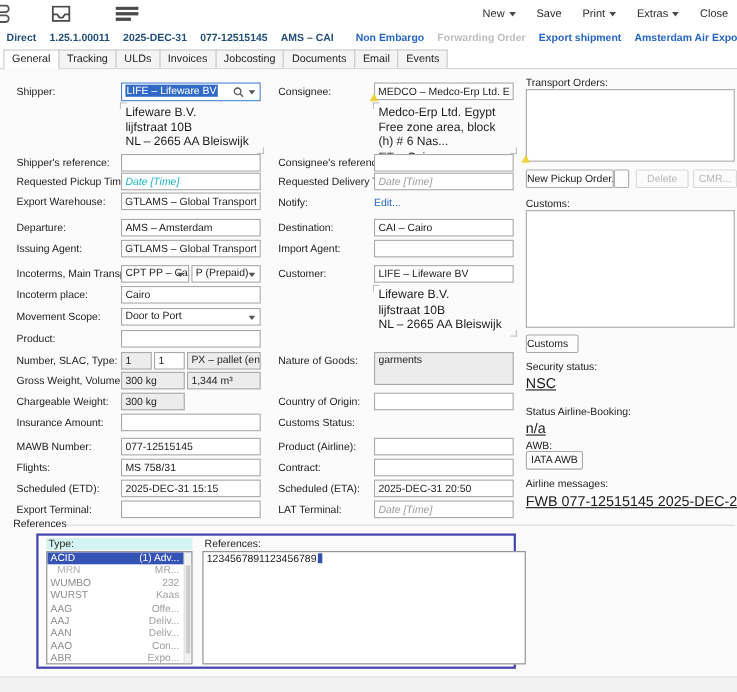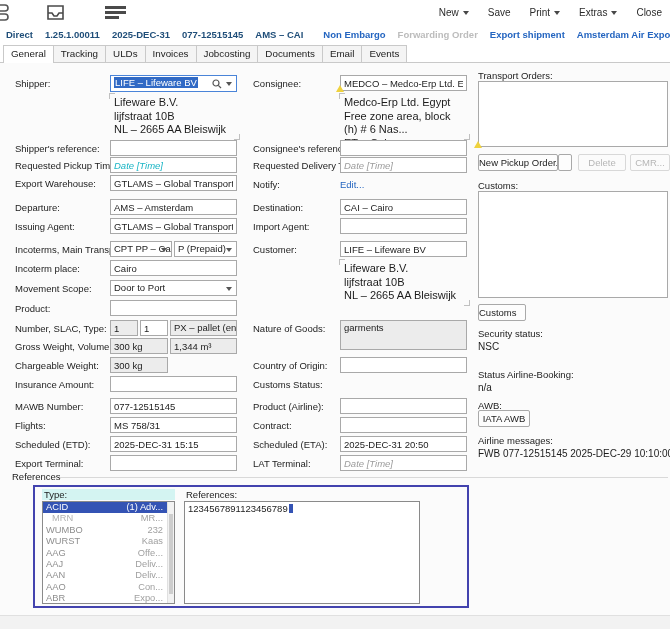--- a/index.html
+++ b/index.html
@@ -20,21 +20,21 @@
   .st-grey { color:#bcbcbc; font-weight:600; }
 
   
   #tabstrip { position:absolute; top:45px; left:0; right:0; height:18px; display:flex; align-items:flex-end; padding-left:3px; border-bottom:1px solid #c9c9c9; background:#fff; }
   .tab { font-size:9.8px; color:#222; padding:2px 7px; border:1px solid #c9c9c9; border-bottom:none; background:#f4f4f4; margin-right:-1px; height:17px; white-space:nowrap; }
   .tab.active { background:#fff; height:18px; margin-bottom:-1px; z-index:2; position:relative; }
 
   
   #formarea { position:absolute; top:63px; left:0; right:0; bottom:0; background:#fbfbfb; }
   .lbl { position:absolute; font-size:9.5px; white-space:nowrap; color:#1c1c1c; }
-  .val { position:absolute; font-size:10px; white-space:nowrap; color:#1c1c1c; }
+  .val { position:absolute; font-size:13px; white-space:nowrap; color:#1c1c1c;text-decoration:underline; }
   input.fld { position:absolute; height:16px; border:1px solid #a9a9a9; background:#fff; font:9.5px "Liberation Sans",sans-serif; padding:0 3px; color:#1c1c1c; border-radius:0; }
   input.fld.dis { background:#ececec; }
   input.fld.ph-grey::placeholder { color:#9c9c9c; font-style:italic; opacity:1; }
   input.fld.ph-teal::placeholder { color:#1ab5c5; font-style:italic; opacity:1; }
   .combo { position:absolute; height:16px; border:1px solid #a9a9a9; background:#fff; font-size:9.5px; line-height:14px; padding:0 14px 0 3px; white-space:nowrap; overflow:hidden; }
   .combo.dis { background:#ececec; }
   .combo .chev { position:absolute; right:4px; top:6px; width:0; height:0; border-left:3px solid transparent; border-right:3px solid transparent; border-top:4px solid #555; }
   .box { position:absolute; border:1px solid #a9a9a9; background:#fff; }
   .addr { position:absolute; font-size:11px; line-height:13.5px; white-space:pre-line; color:#1c1c1c; }
   .addr::before { content:""; position:absolute; top:-3px; left:-5px; width:5px; height:5px; border-top:1px solid #c0c0c0; border-left:1px solid #c0c0c0; }
@@ -55,21 +55,21 @@
   #type-hl { position:absolute; left:42px; top:489px; width:133px; height:11px; background:#d4f4f2; }
   #type-list { position:absolute; left:42px; top:501px; width:133px; height:103px; border:1px solid #8a8a8a; background:#fff; overflow:hidden; }
   .trow { height:11.4px; display:flex; justify-content:space-between; padding:0 11px 0 3px; font-size:9.3px; line-height:11.4px;gap:44px; }
   .trow .c { color:#8e8e8e; }
   .trow .d { color:#a0a0a0; }
   .trow.ind .c { padding-left:6px; color:#b2b2b2; }
   .trow.sel { background:#3453b4; }
   .trow.sel .c, .trow.sel .d { color:#fff; }
   #type-scroll { position:absolute; right:0; top:0; bottom:0; width:7px; background:#f2f2f2; border-left:1px solid #e0e0e0; }
   #type-thumb { position:absolute; left:1px; right:1px; top:12px; height:80px; background:#cdcdcd; }
-  #ref-ta { position:absolute; left:184px; top:501px; width:236px; height:103px; border:1px solid #8a8a8a; background:#fff; font-size:9.5px; padding:1px 3px; }
+  #ref-ta { position:absolute; left:184px; top:501px; width:294px; height:103px; border:1px solid #8a8a8a; background:#fff; font-size:9.5px; padding:1px 3px; }
   .caret { display:inline-block; width:4px; height:9px; background:#3453b4; margin-left:1px; vertical-align:-1px; }
 
   #footer-strip { position:absolute; left:0; right:0; top:615px; height:14px; background:#f2f2f2; border-top:1px solid #e0e0e0; }
 </style>
 </head>
 <body>
 
 <div id="app">
 
   <div id="toolbar">

